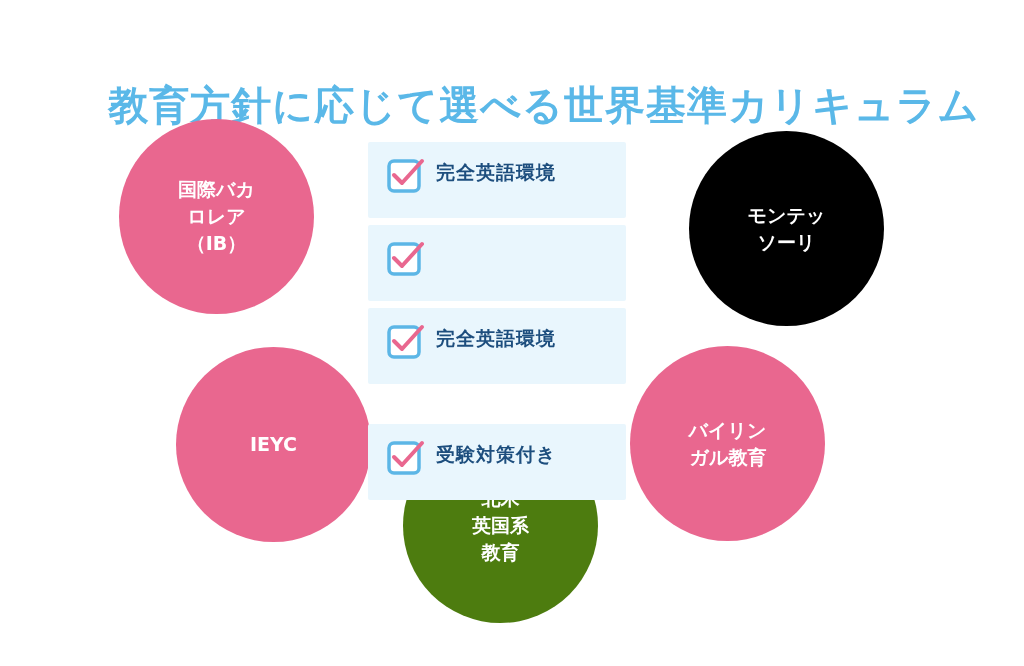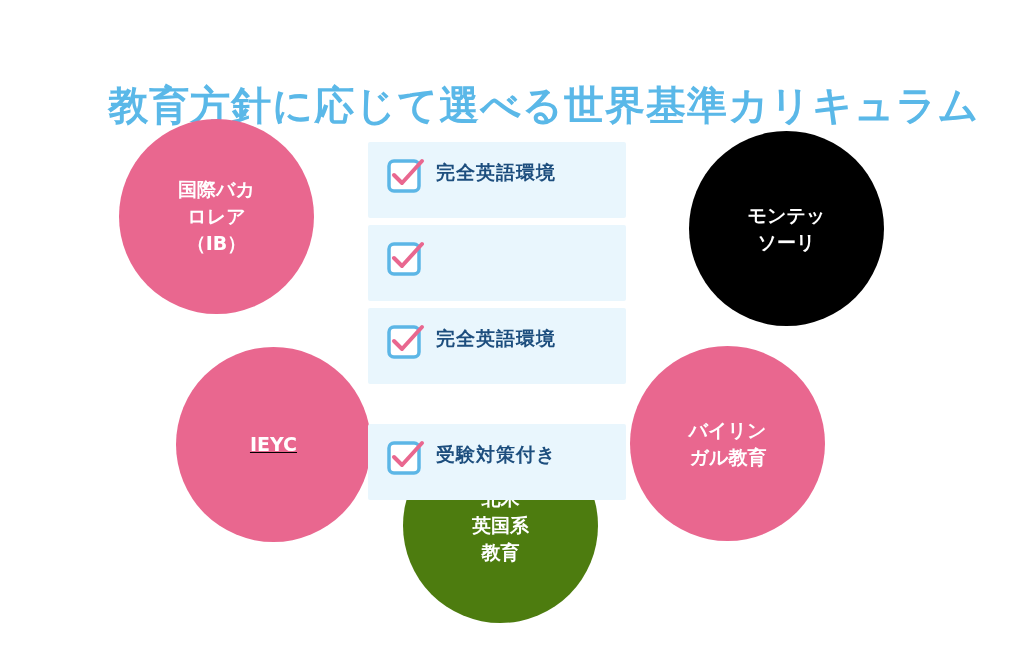--- a/index.html
+++ b/index.html
@@ -82,21 +82,21 @@
 
 <div class="circle" style="left: 119px; top: 119px; background: rgb(233, 103, 143);">
   <span class="circle-label">国際バカ
 ロレア
 （IB）</span>
 </div>
 <div class="circle" style="left: 689px; top: 131px; background: #000000;">
   <span class="circle-label">モンテッ
 ソーリ</span>
 </div>
-<div class="circle" style="left: 176px; top: 347px; background: rgb(233, 103, 143); text-decoration: underline;">
+<div class="circle" style="left: 176px; top: 347px; background: rgb(233, 103, 143);">
   <span class="circle-label">IEYC</span>
 </div>
 <div class="circle" style="left: 630px; top: 346px; background: rgb(233, 103, 143); text-align: right;">
   <span class="circle-label">バイリン
 ガル教育</span>
 </div>
 <div class="circle" style="left: 403px; top: 428px; background: #4d7c0f;">
   <span class="circle-label">北米
 英国系
 教育</span>

